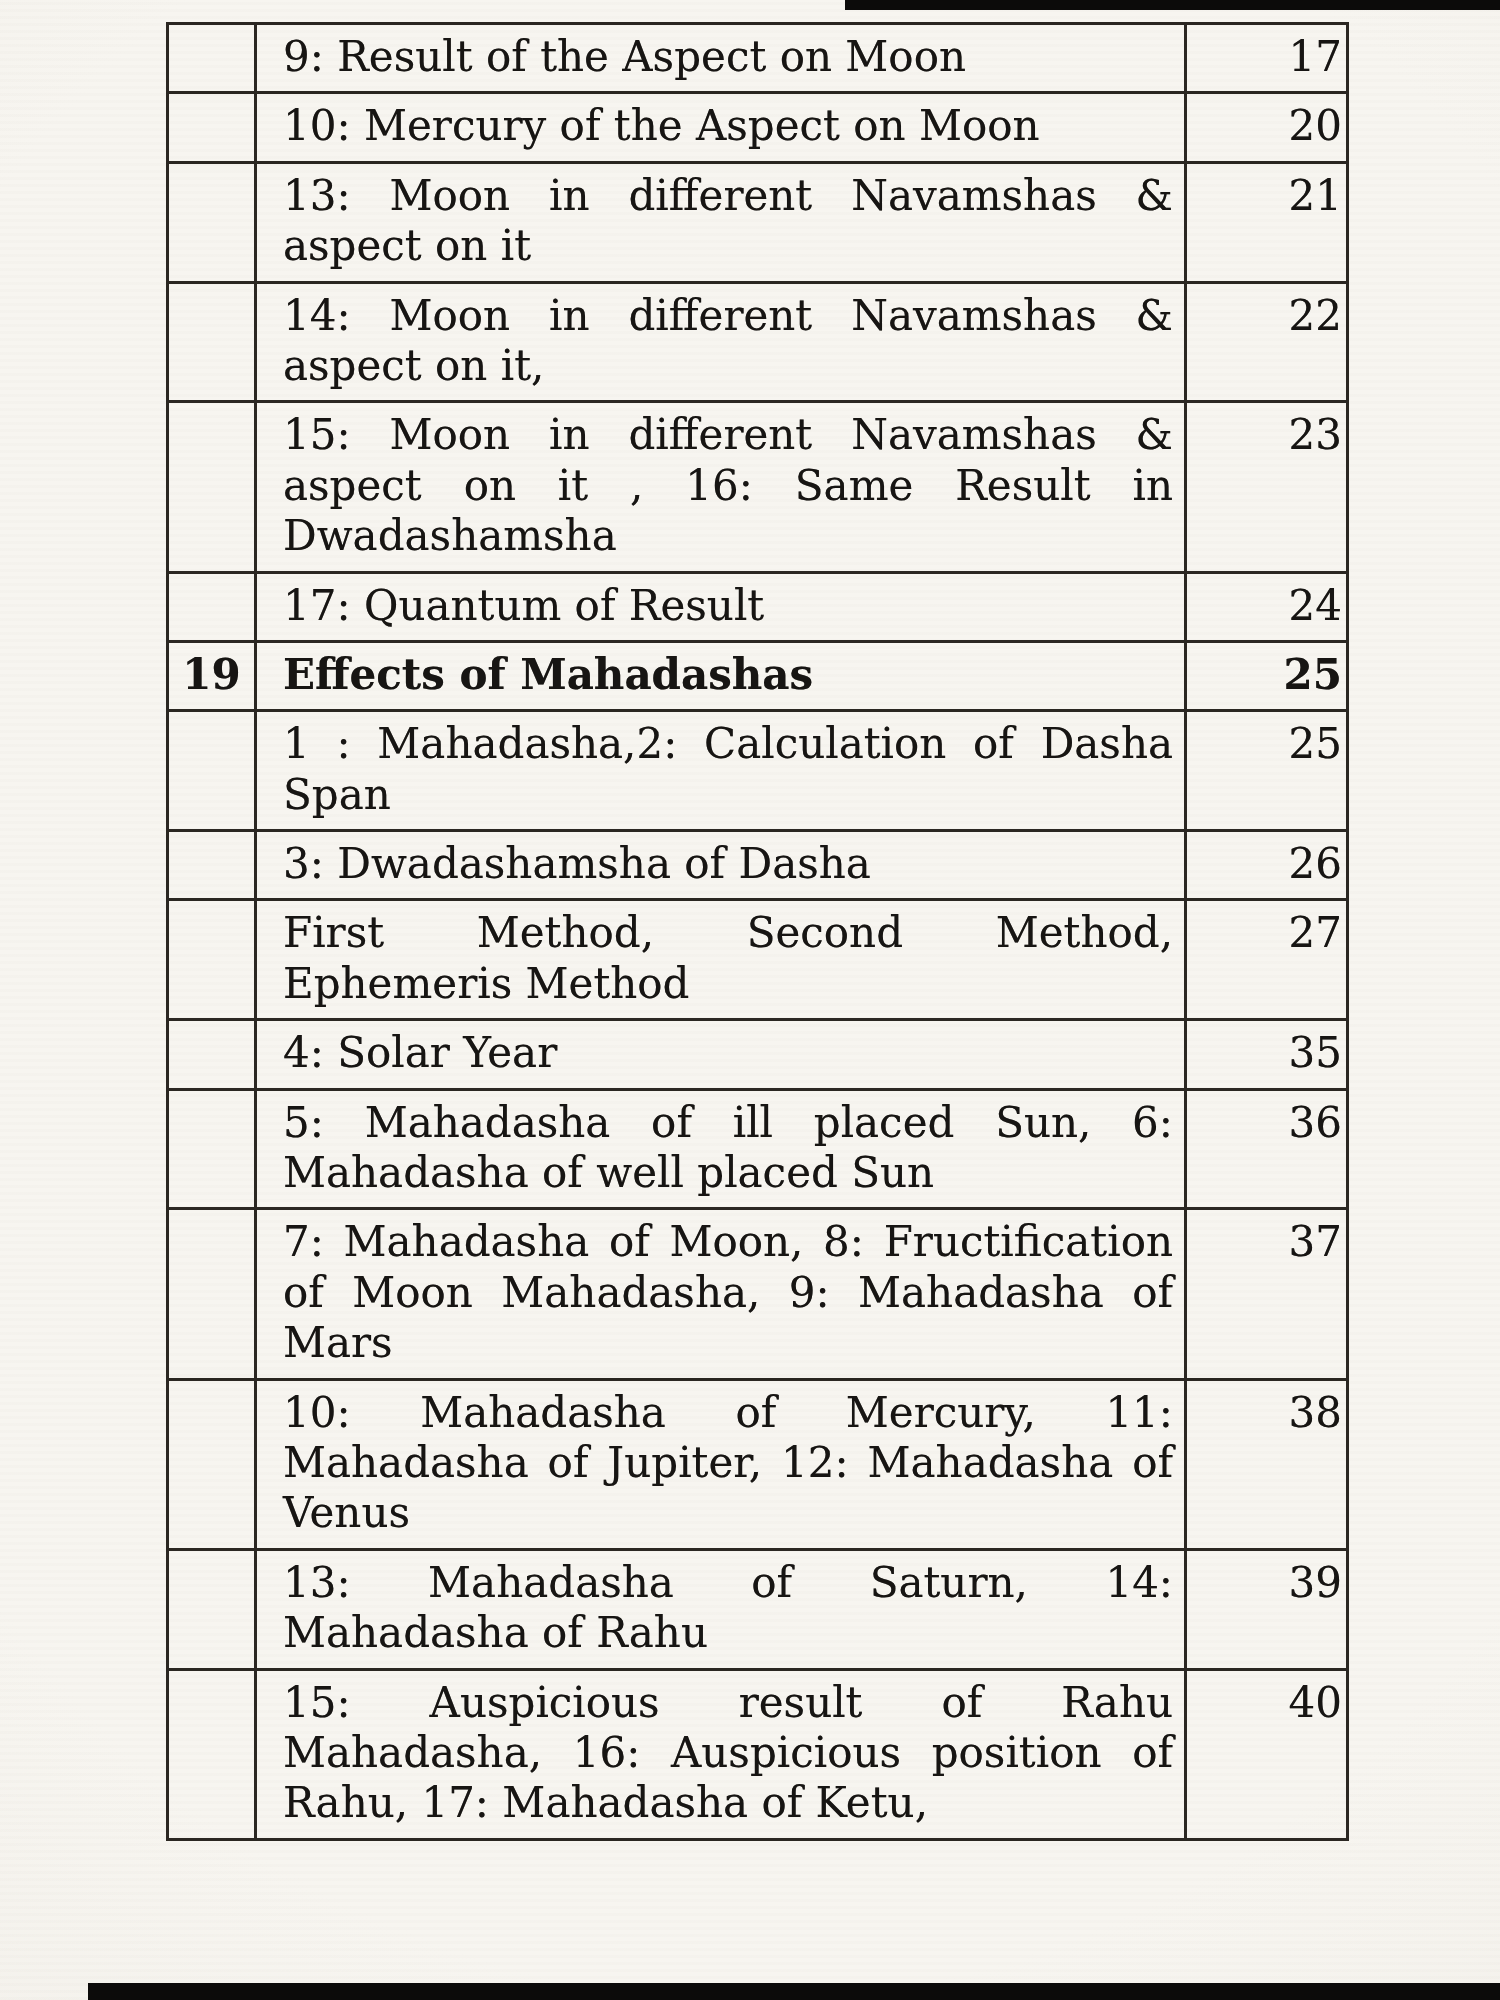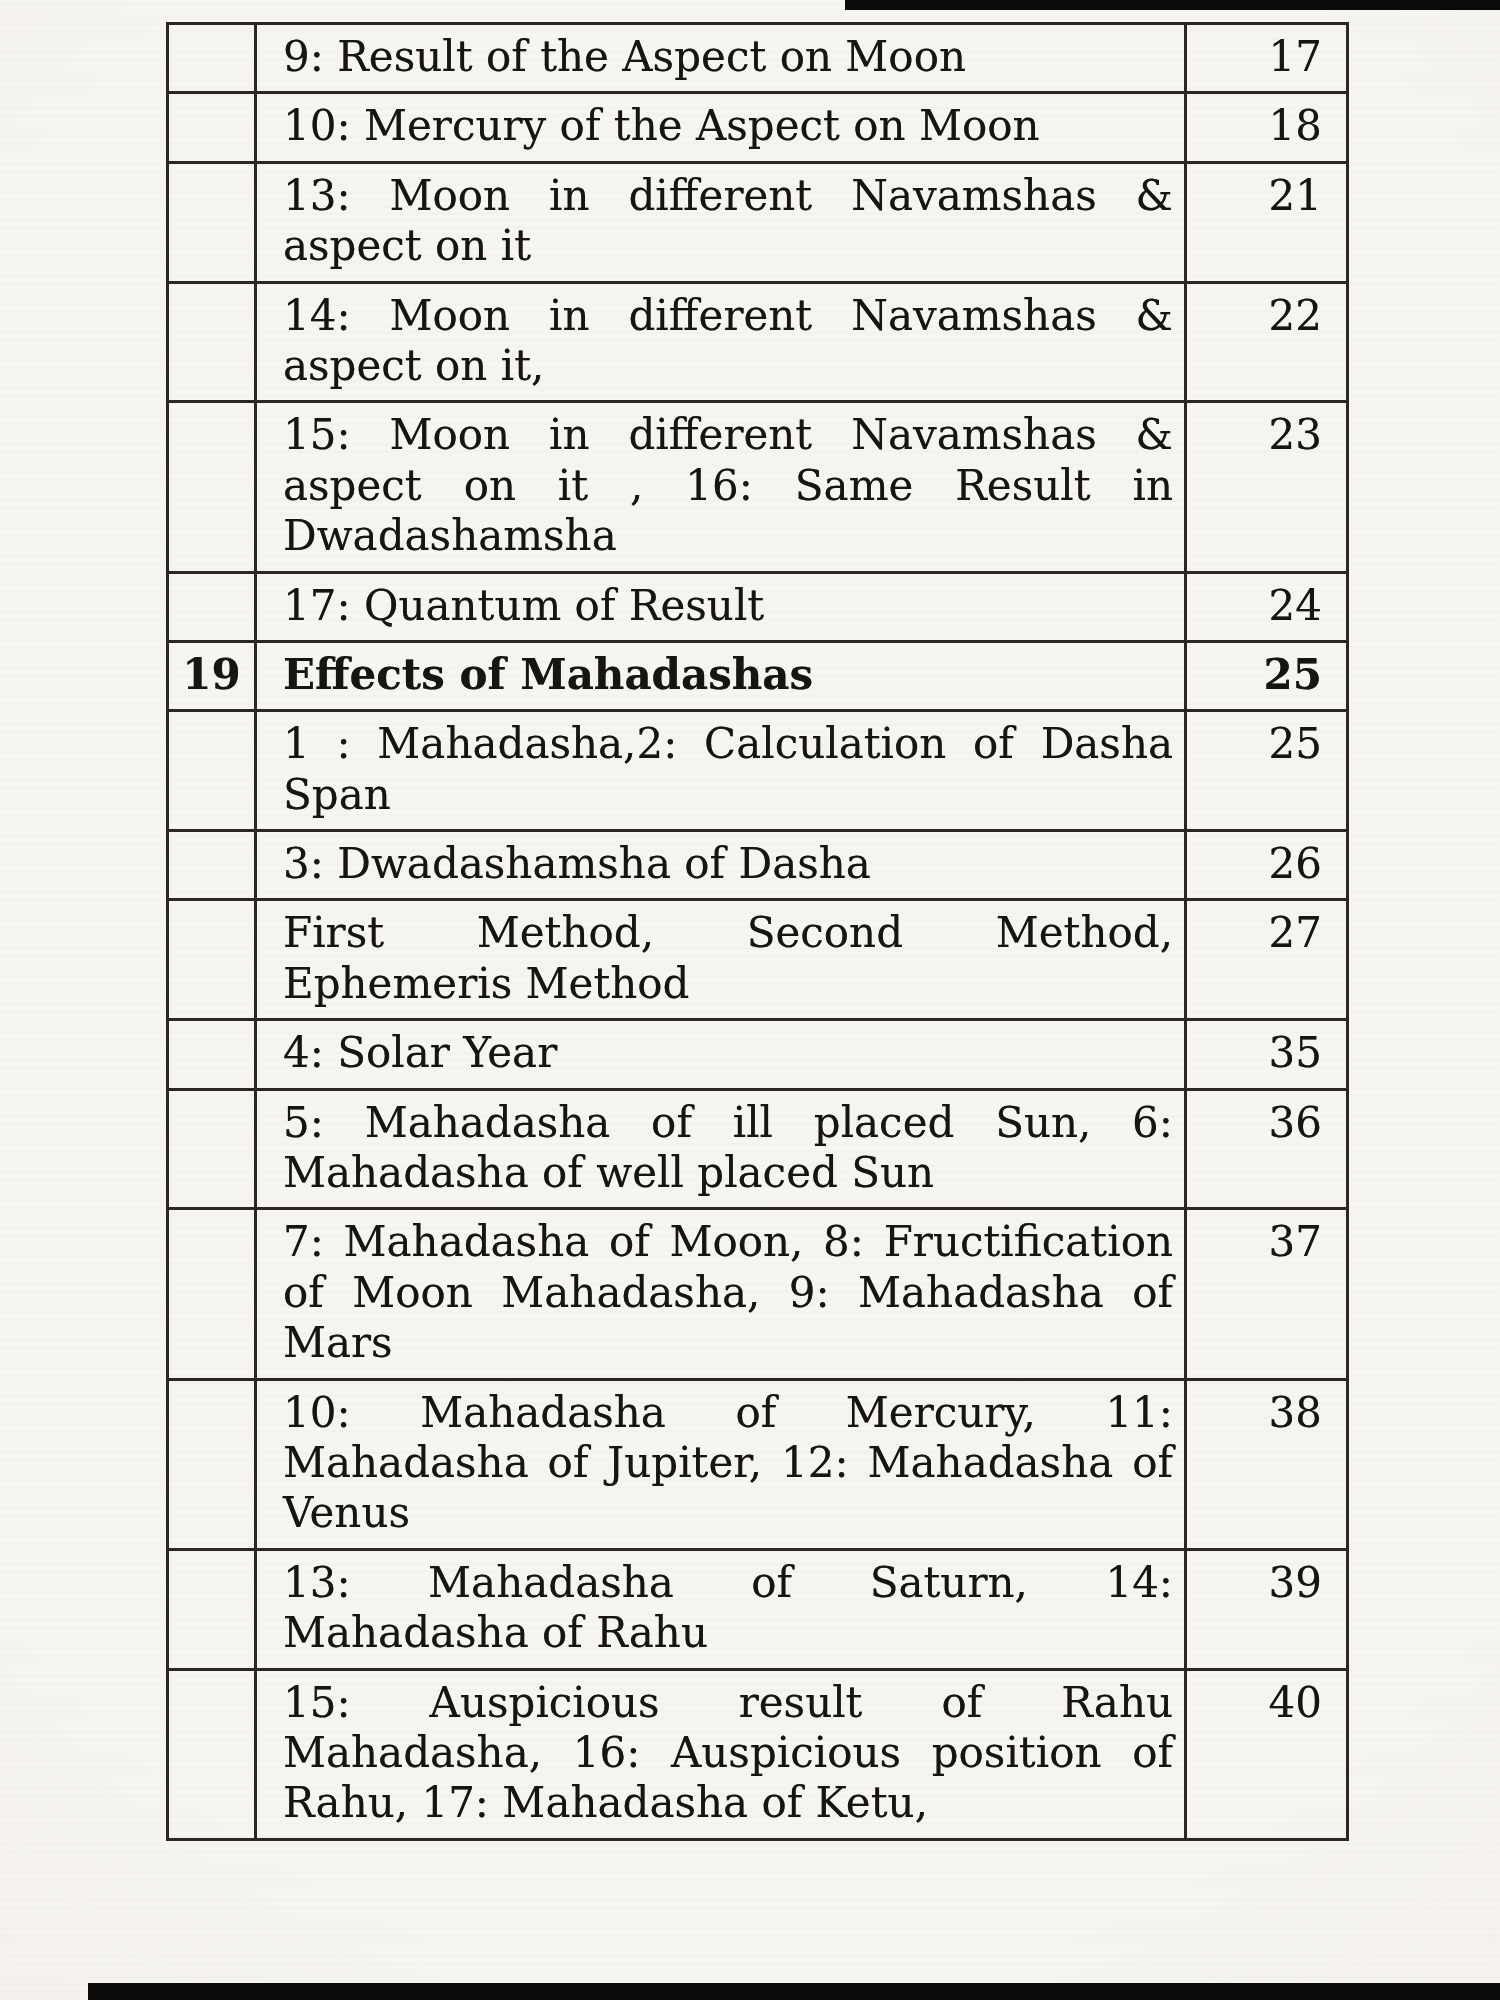--- a/index.html
+++ b/index.html
@@ -48,21 +48,21 @@
     padding-left: 2px;
     padding-right: 2px;
   }
   td.col-title {
     text-align: justify;
     padding-left: 26px;
     padding-right: 11px;
   }
   td.col-page {
     text-align: right;
-    padding-right: 24px;
+    padding-right: 4px;
     padding-left: 4px;
   }
   tr.row-heading td {
     font-weight: bold;
   }
   .scan-bar {
     position: absolute;
     background: #0c0b0a;
   }
   .scan-bar-top {
@@ -92,21 +92,21 @@
     </colgroup>
     <tbody>
         <tr>
     <td class="col-chapter"></td>
     <td class="col-title">9: Result of the Aspect on Moon</td>
     <td class="col-page">17</td>
   </tr>
         <tr>
     <td class="col-chapter"></td>
     <td class="col-title">10: Mercury of the Aspect on Moon</td>
-    <td class="col-page">18</td>
+    <td class="col-page">20</td>
   </tr>
         <tr>
     <td class="col-chapter"></td>
     <td class="col-title">13: Moon in different Navamshas &amp; aspect on it</td>
     <td class="col-page">21</td>
   </tr>
         <tr>
     <td class="col-chapter"></td>
     <td class="col-title">14: Moon in different Navamshas &amp; aspect on it,</td>
     <td class="col-page">22</td>

